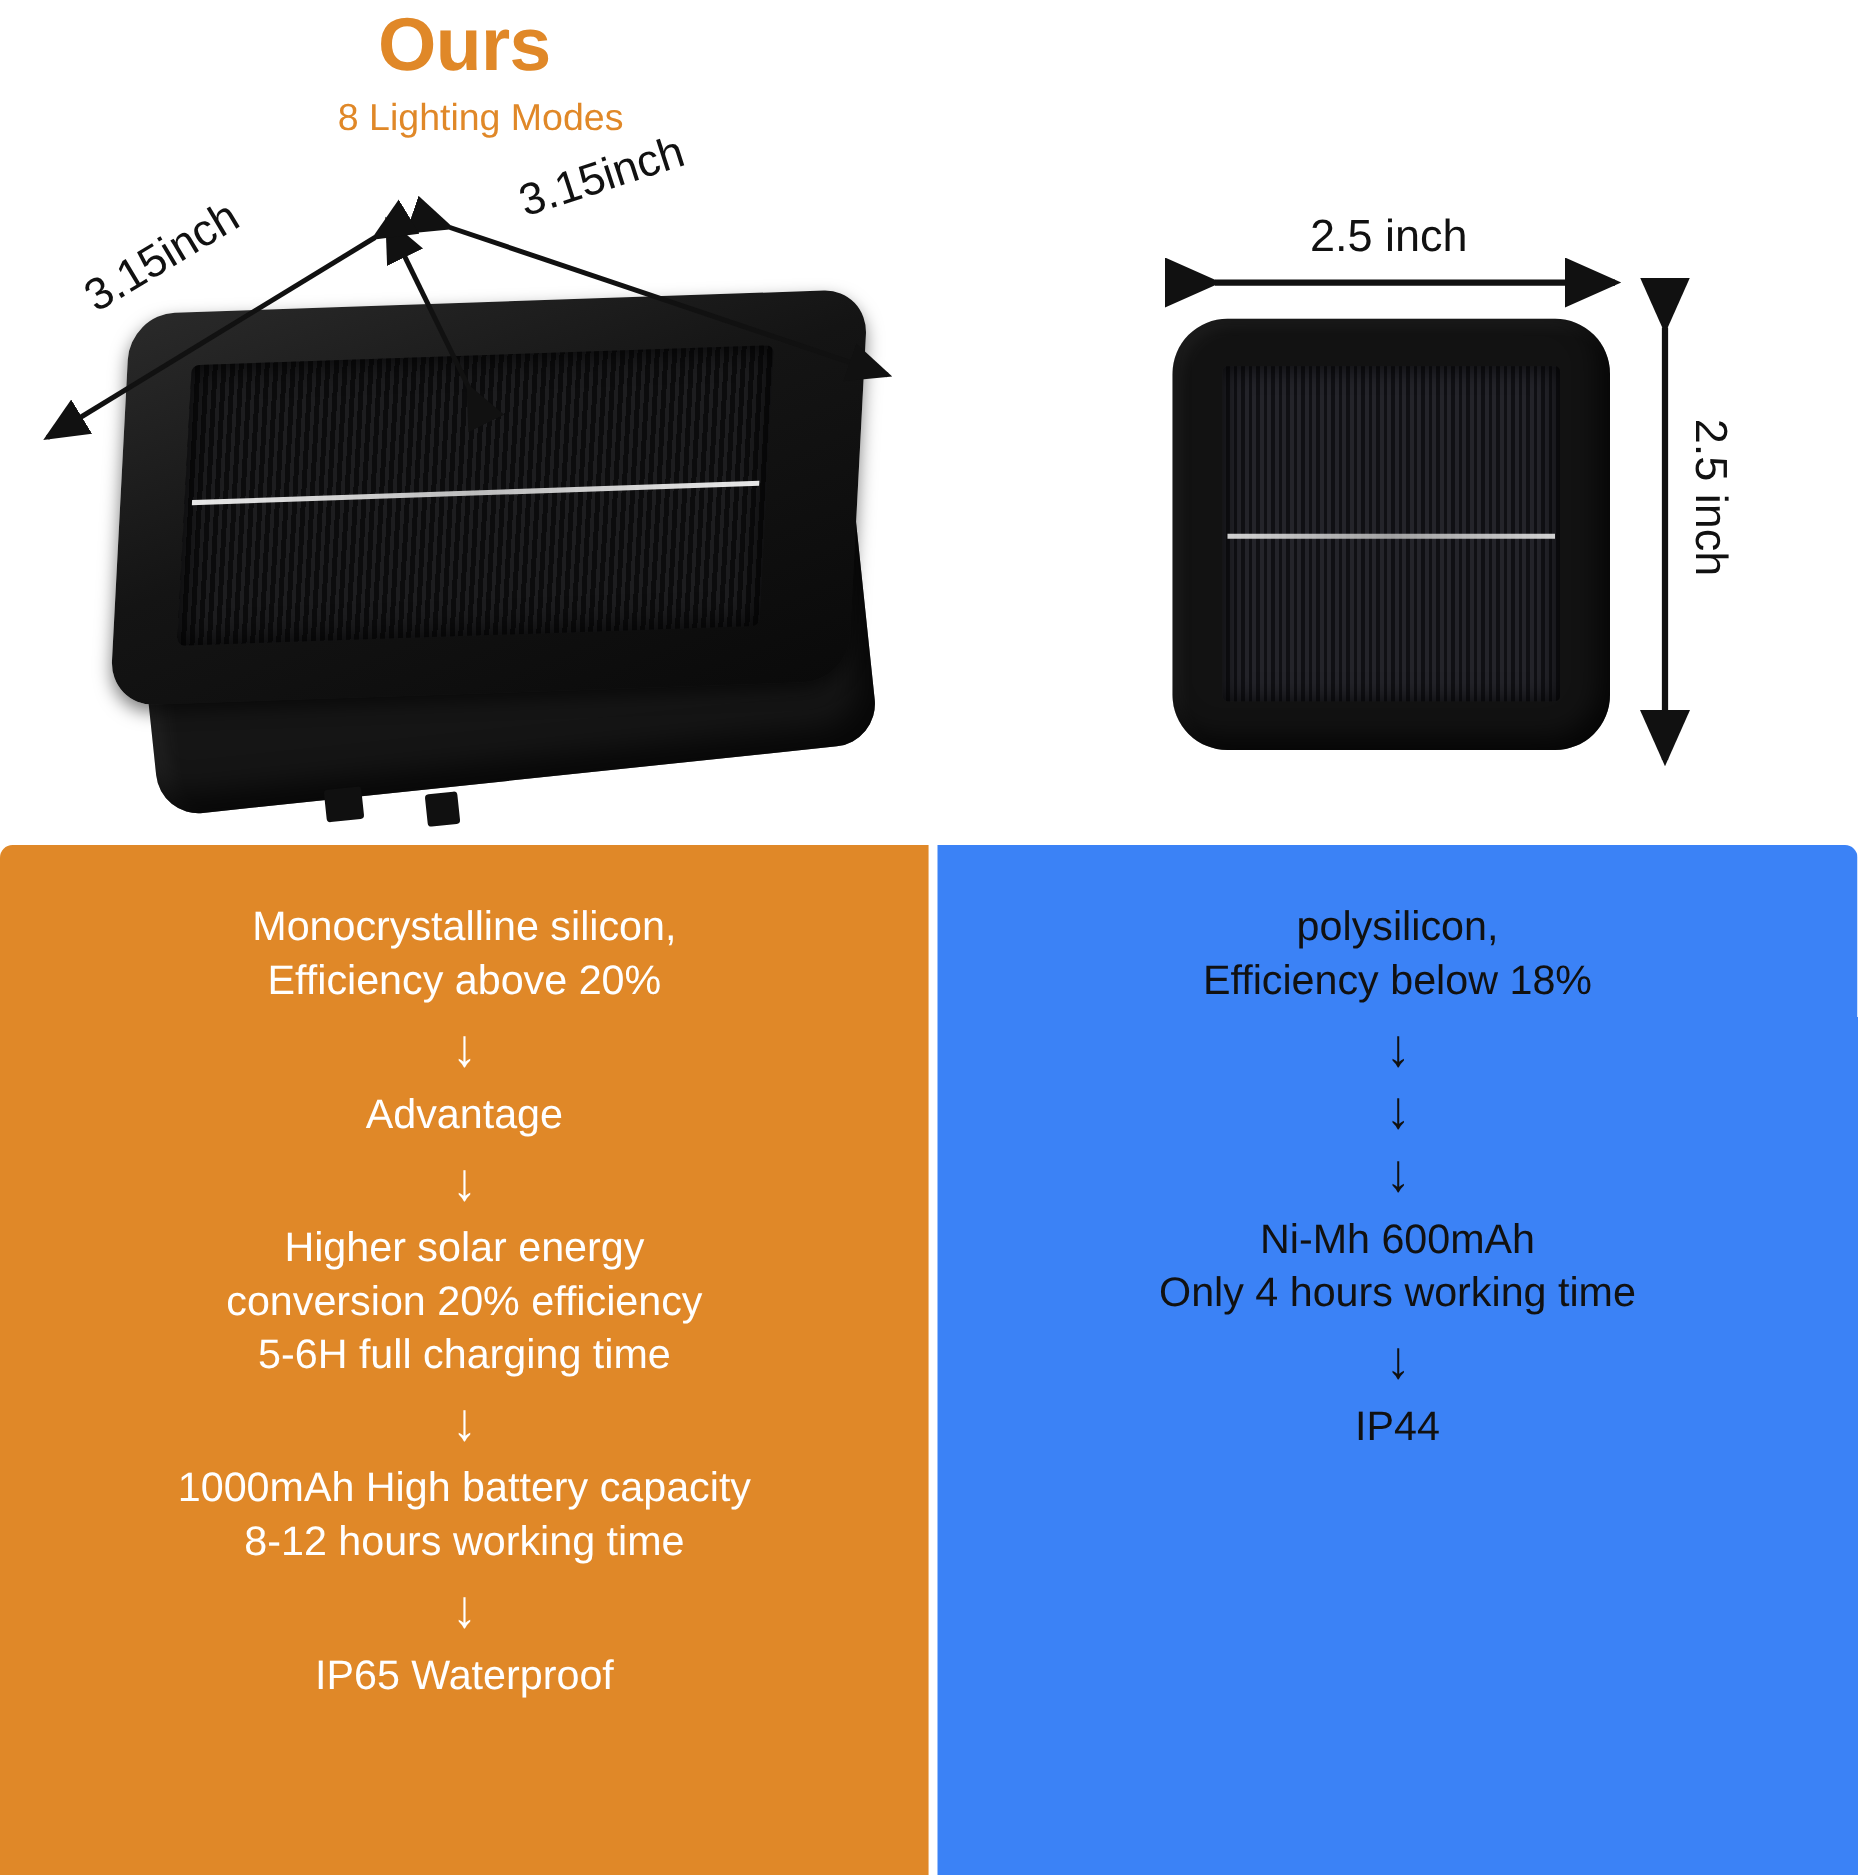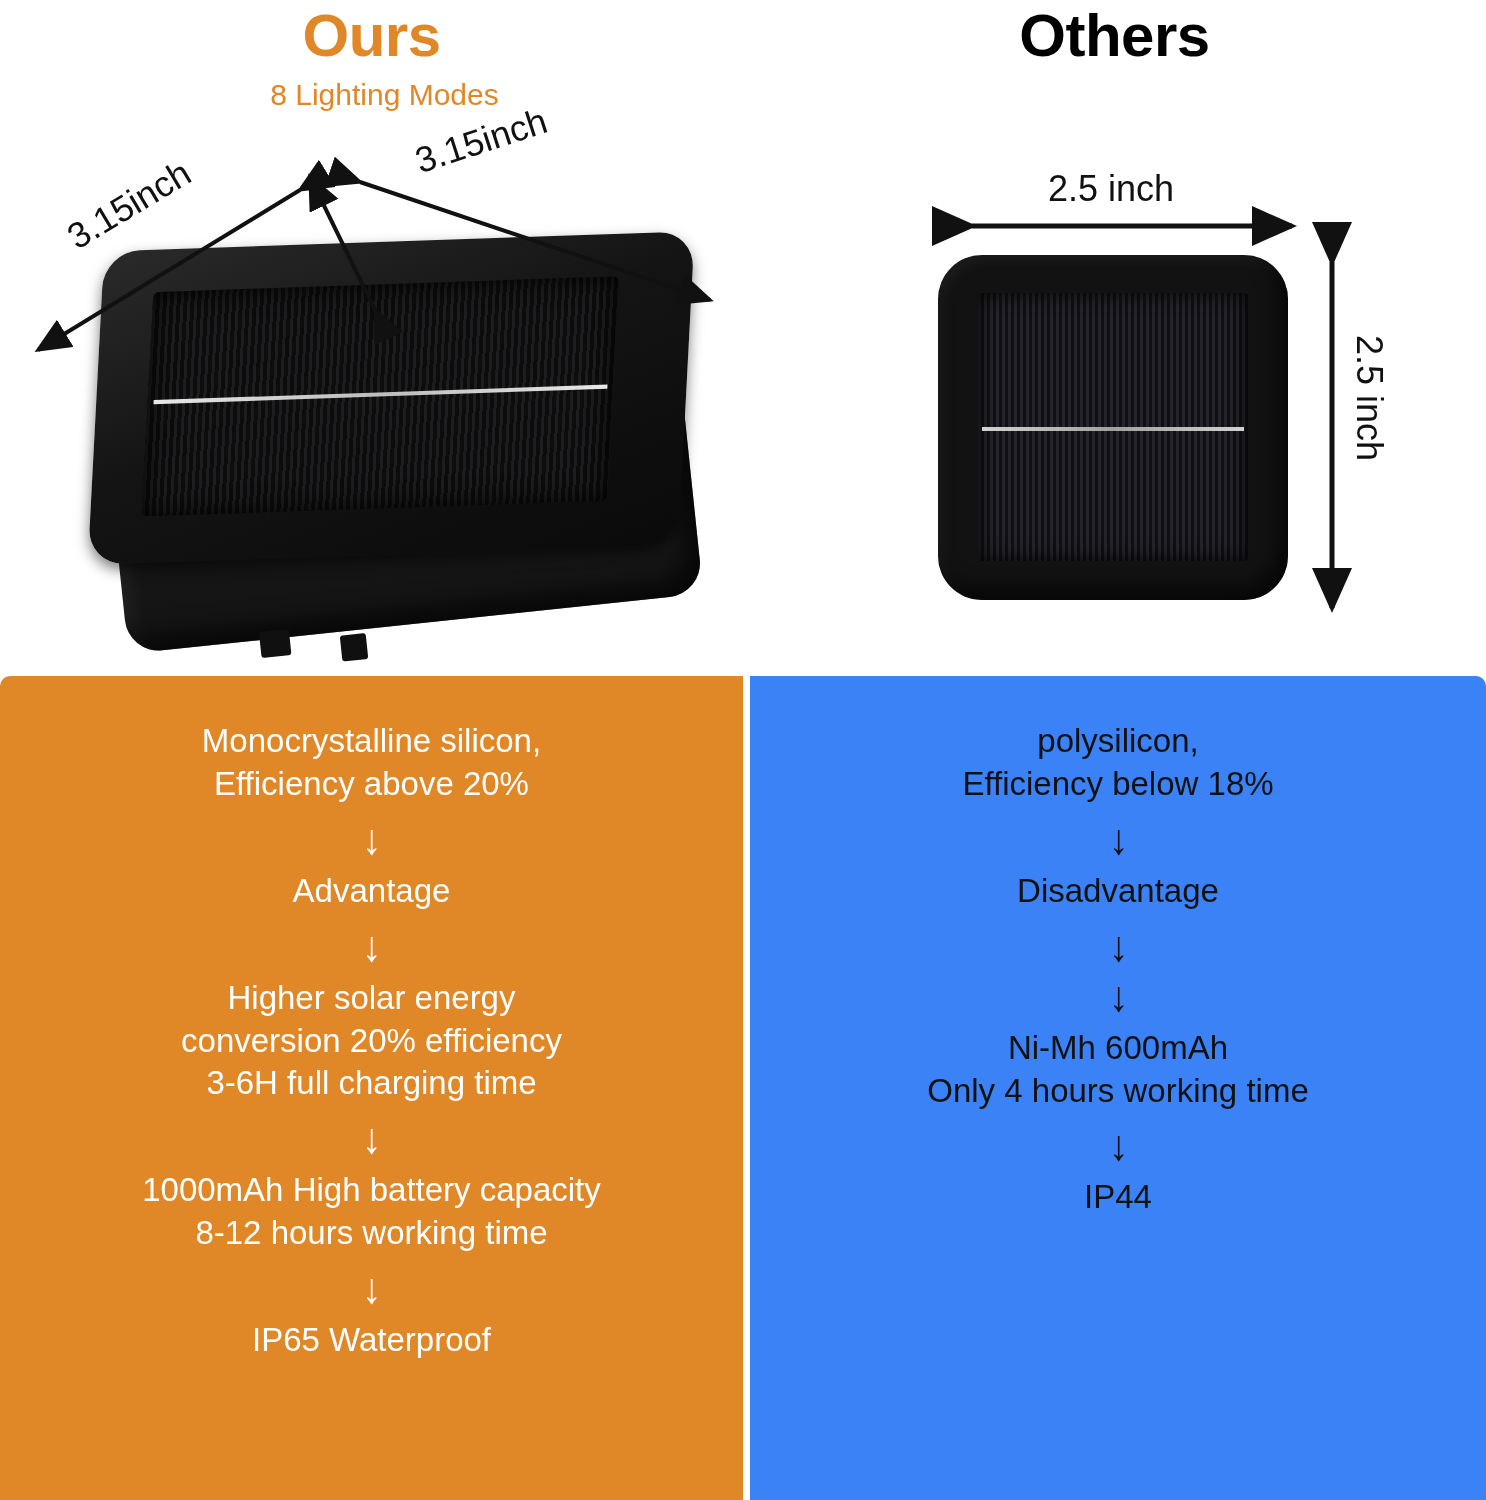--- a/index.html
+++ b/index.html
@@ -256,21 +256,20 @@
 <body>
 
 <div class="page">
 
   <div class="head-row">
     <div class="head-col left">
       <div class="head-title ours">Ours</div>
       <div class="head-sub ours">8 Lighting Modes</div>
     </div>
     <div class="head-col right">
-      <div class="head-title others">Others</div>
     </div>
   </div>
 
   <div class="photo-area">
 
     <div class="ours-panel">
       <div class="ours-body">
         <div class="ours-base"></div>
         <div class="ours-top">
           <div class="ours-cell">
@@ -333,37 +332,36 @@
 
   <div class="cmp left">
     <div class="cmp-inner">
       <div class="cmp-step">Monocrystalline silicon,
 Efficiency above 20%</div>
       <div class="cmp-arrow"><span class="glyph">↓</span></div>
       <div class="cmp-step">Advantage</div>
       <div class="cmp-arrow"><span class="glyph">↓</span></div>
       <div class="cmp-step">Higher solar energy
 conversion 20% efficiency
-3-6H full charging time</div>
+5-6H full charging time</div>
       <div class="cmp-arrow"><span class="glyph">↓</span></div>
       <div class="cmp-step">1000mAh High battery capacity
 8-12 hours working time</div>
       <div class="cmp-arrow"><span class="glyph">↓</span></div>
       <div class="cmp-step">IP65 Waterproof</div>
     </div>
   </div>
 
   <div class="spacer-gap"></div>
 
   <div class="cmp right">
     <div class="cmp-inner">
       <div class="cmp-step">polysilicon,
 Efficiency below 18%</div>
       <div class="cmp-arrow"><span class="glyph">↓</span></div>
-      <div class="cmp-step">Disadvantage</div>
       <div class="cmp-arrow"><span class="glyph">↓</span></div>
       <div class="cmp-arrow"><span class="glyph">↓</span></div>
       <div class="cmp-step">Ni-Mh 600mAh
 Only 4 hours working time</div>
       <div class="cmp-arrow"><span class="glyph">↓</span></div>
       <div class="cmp-step">IP44</div>
     </div>
   </div>
 
 </div>

